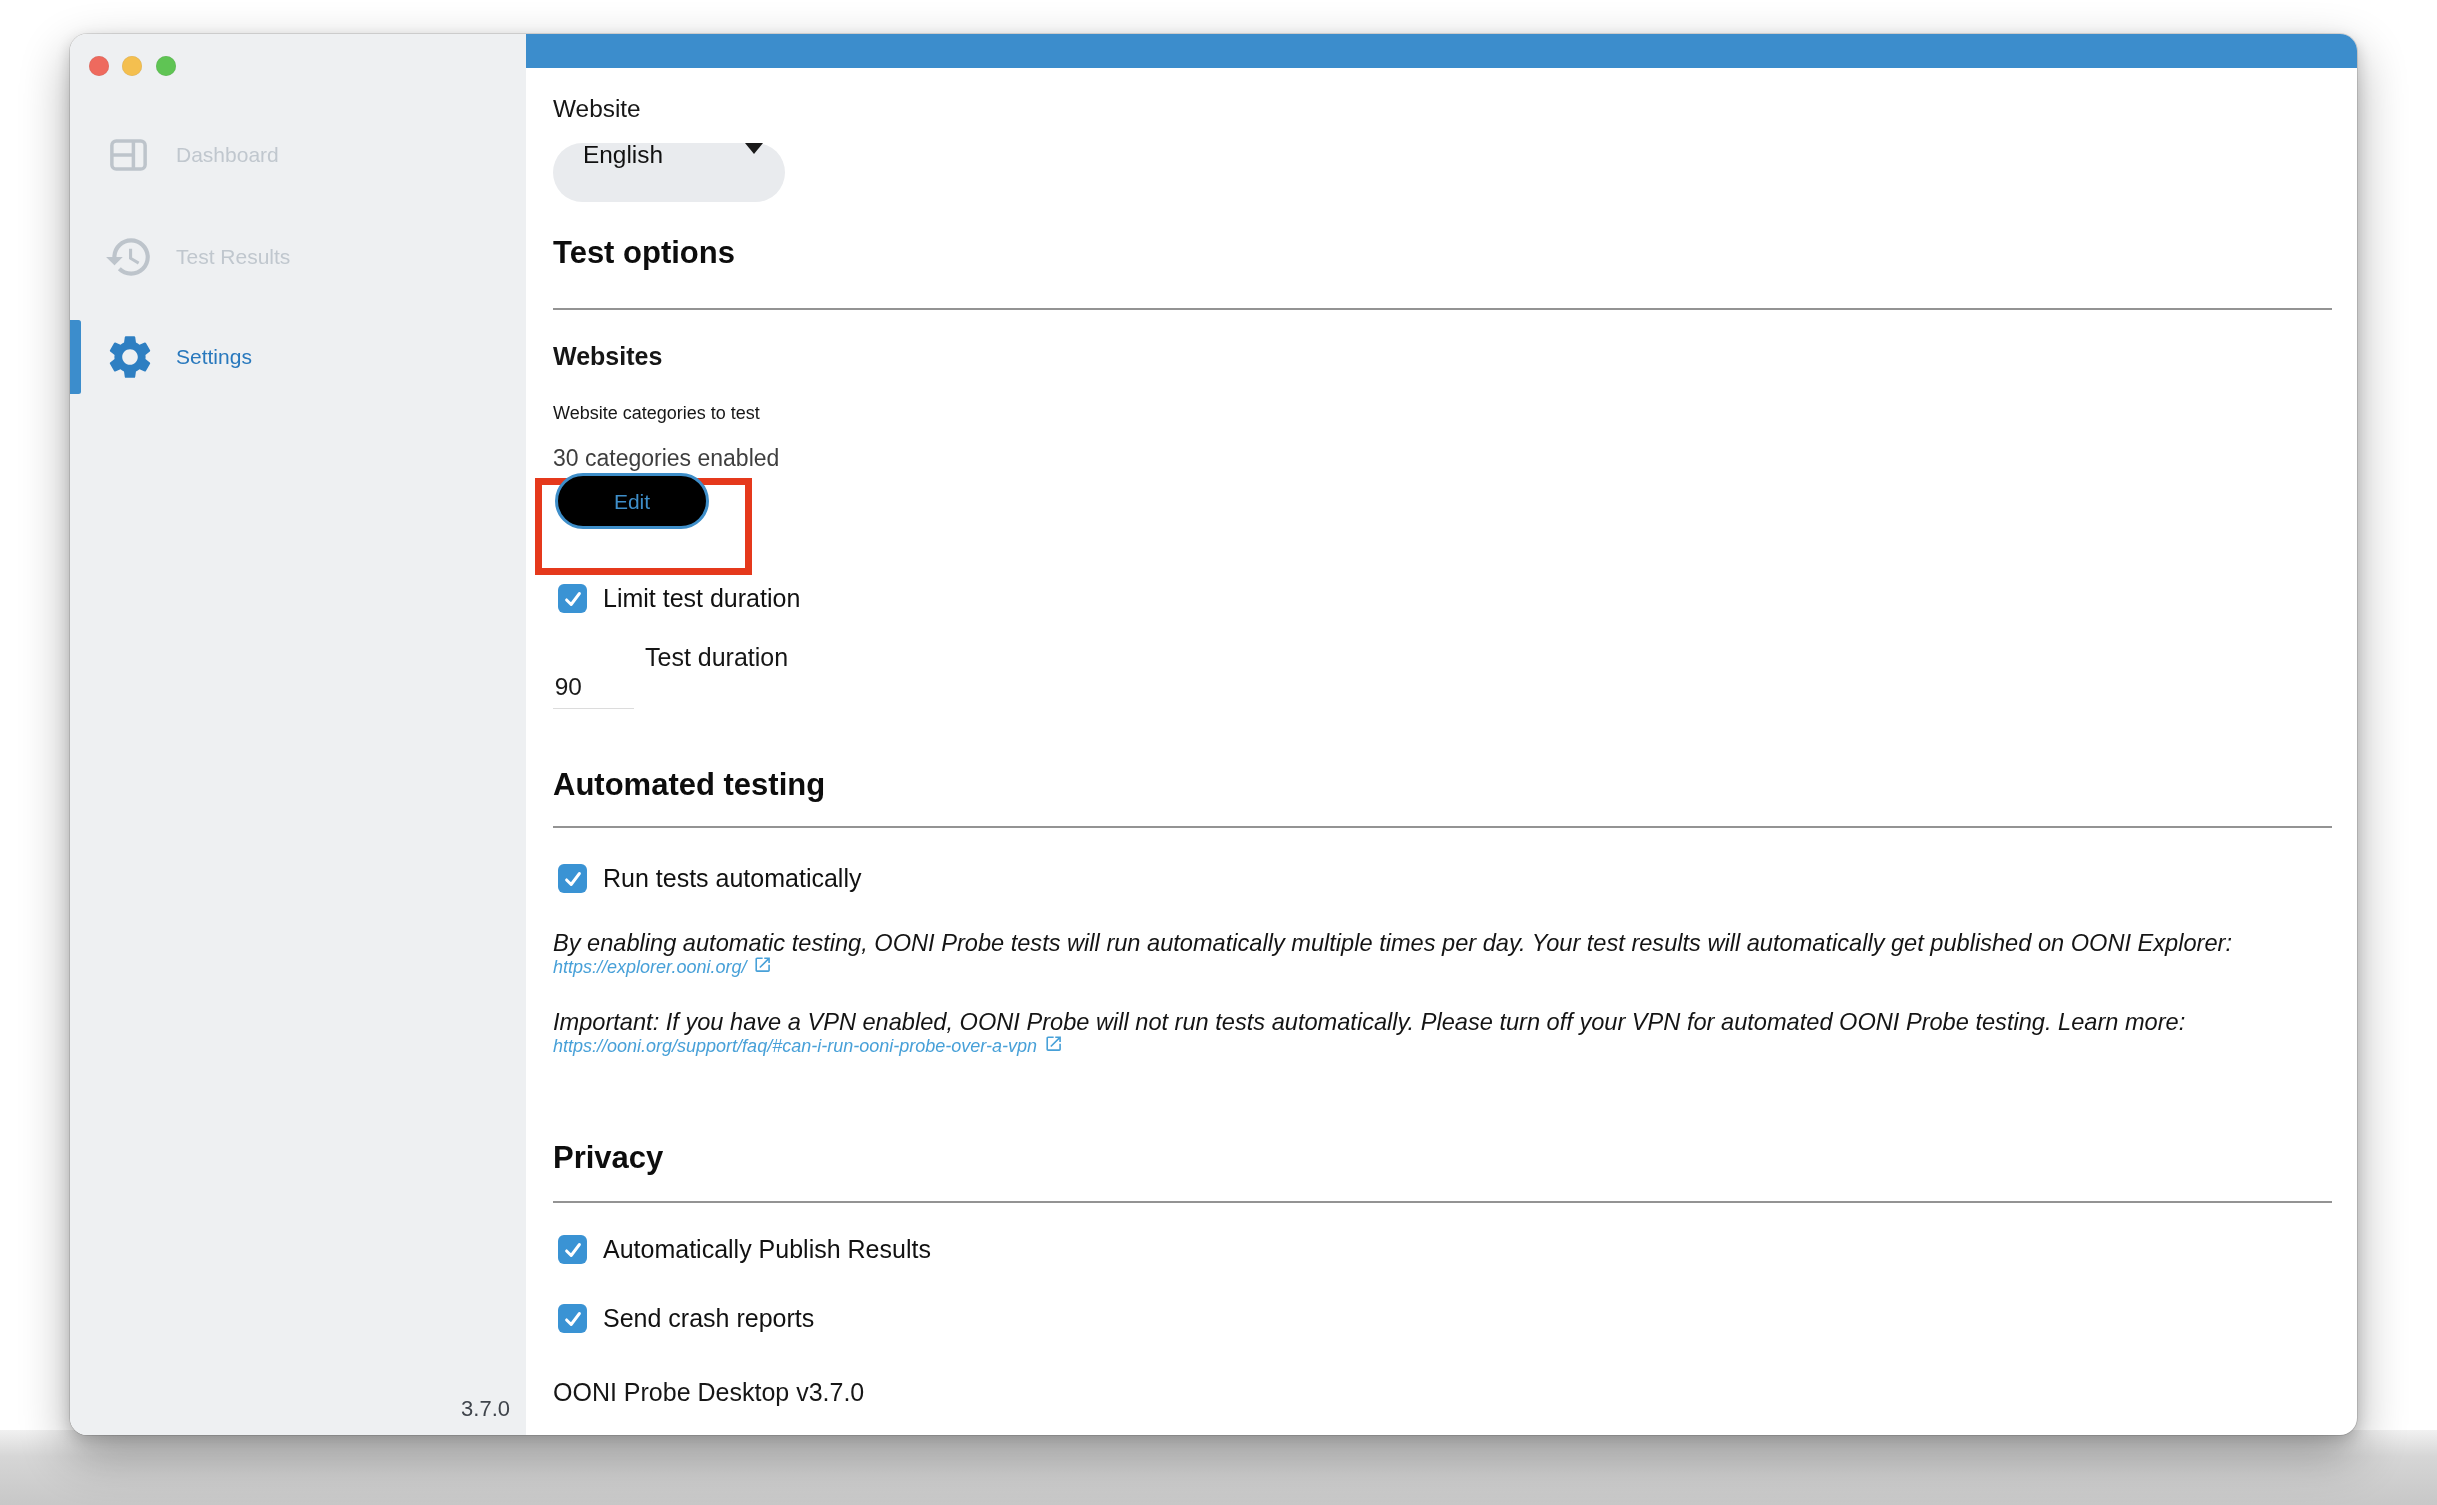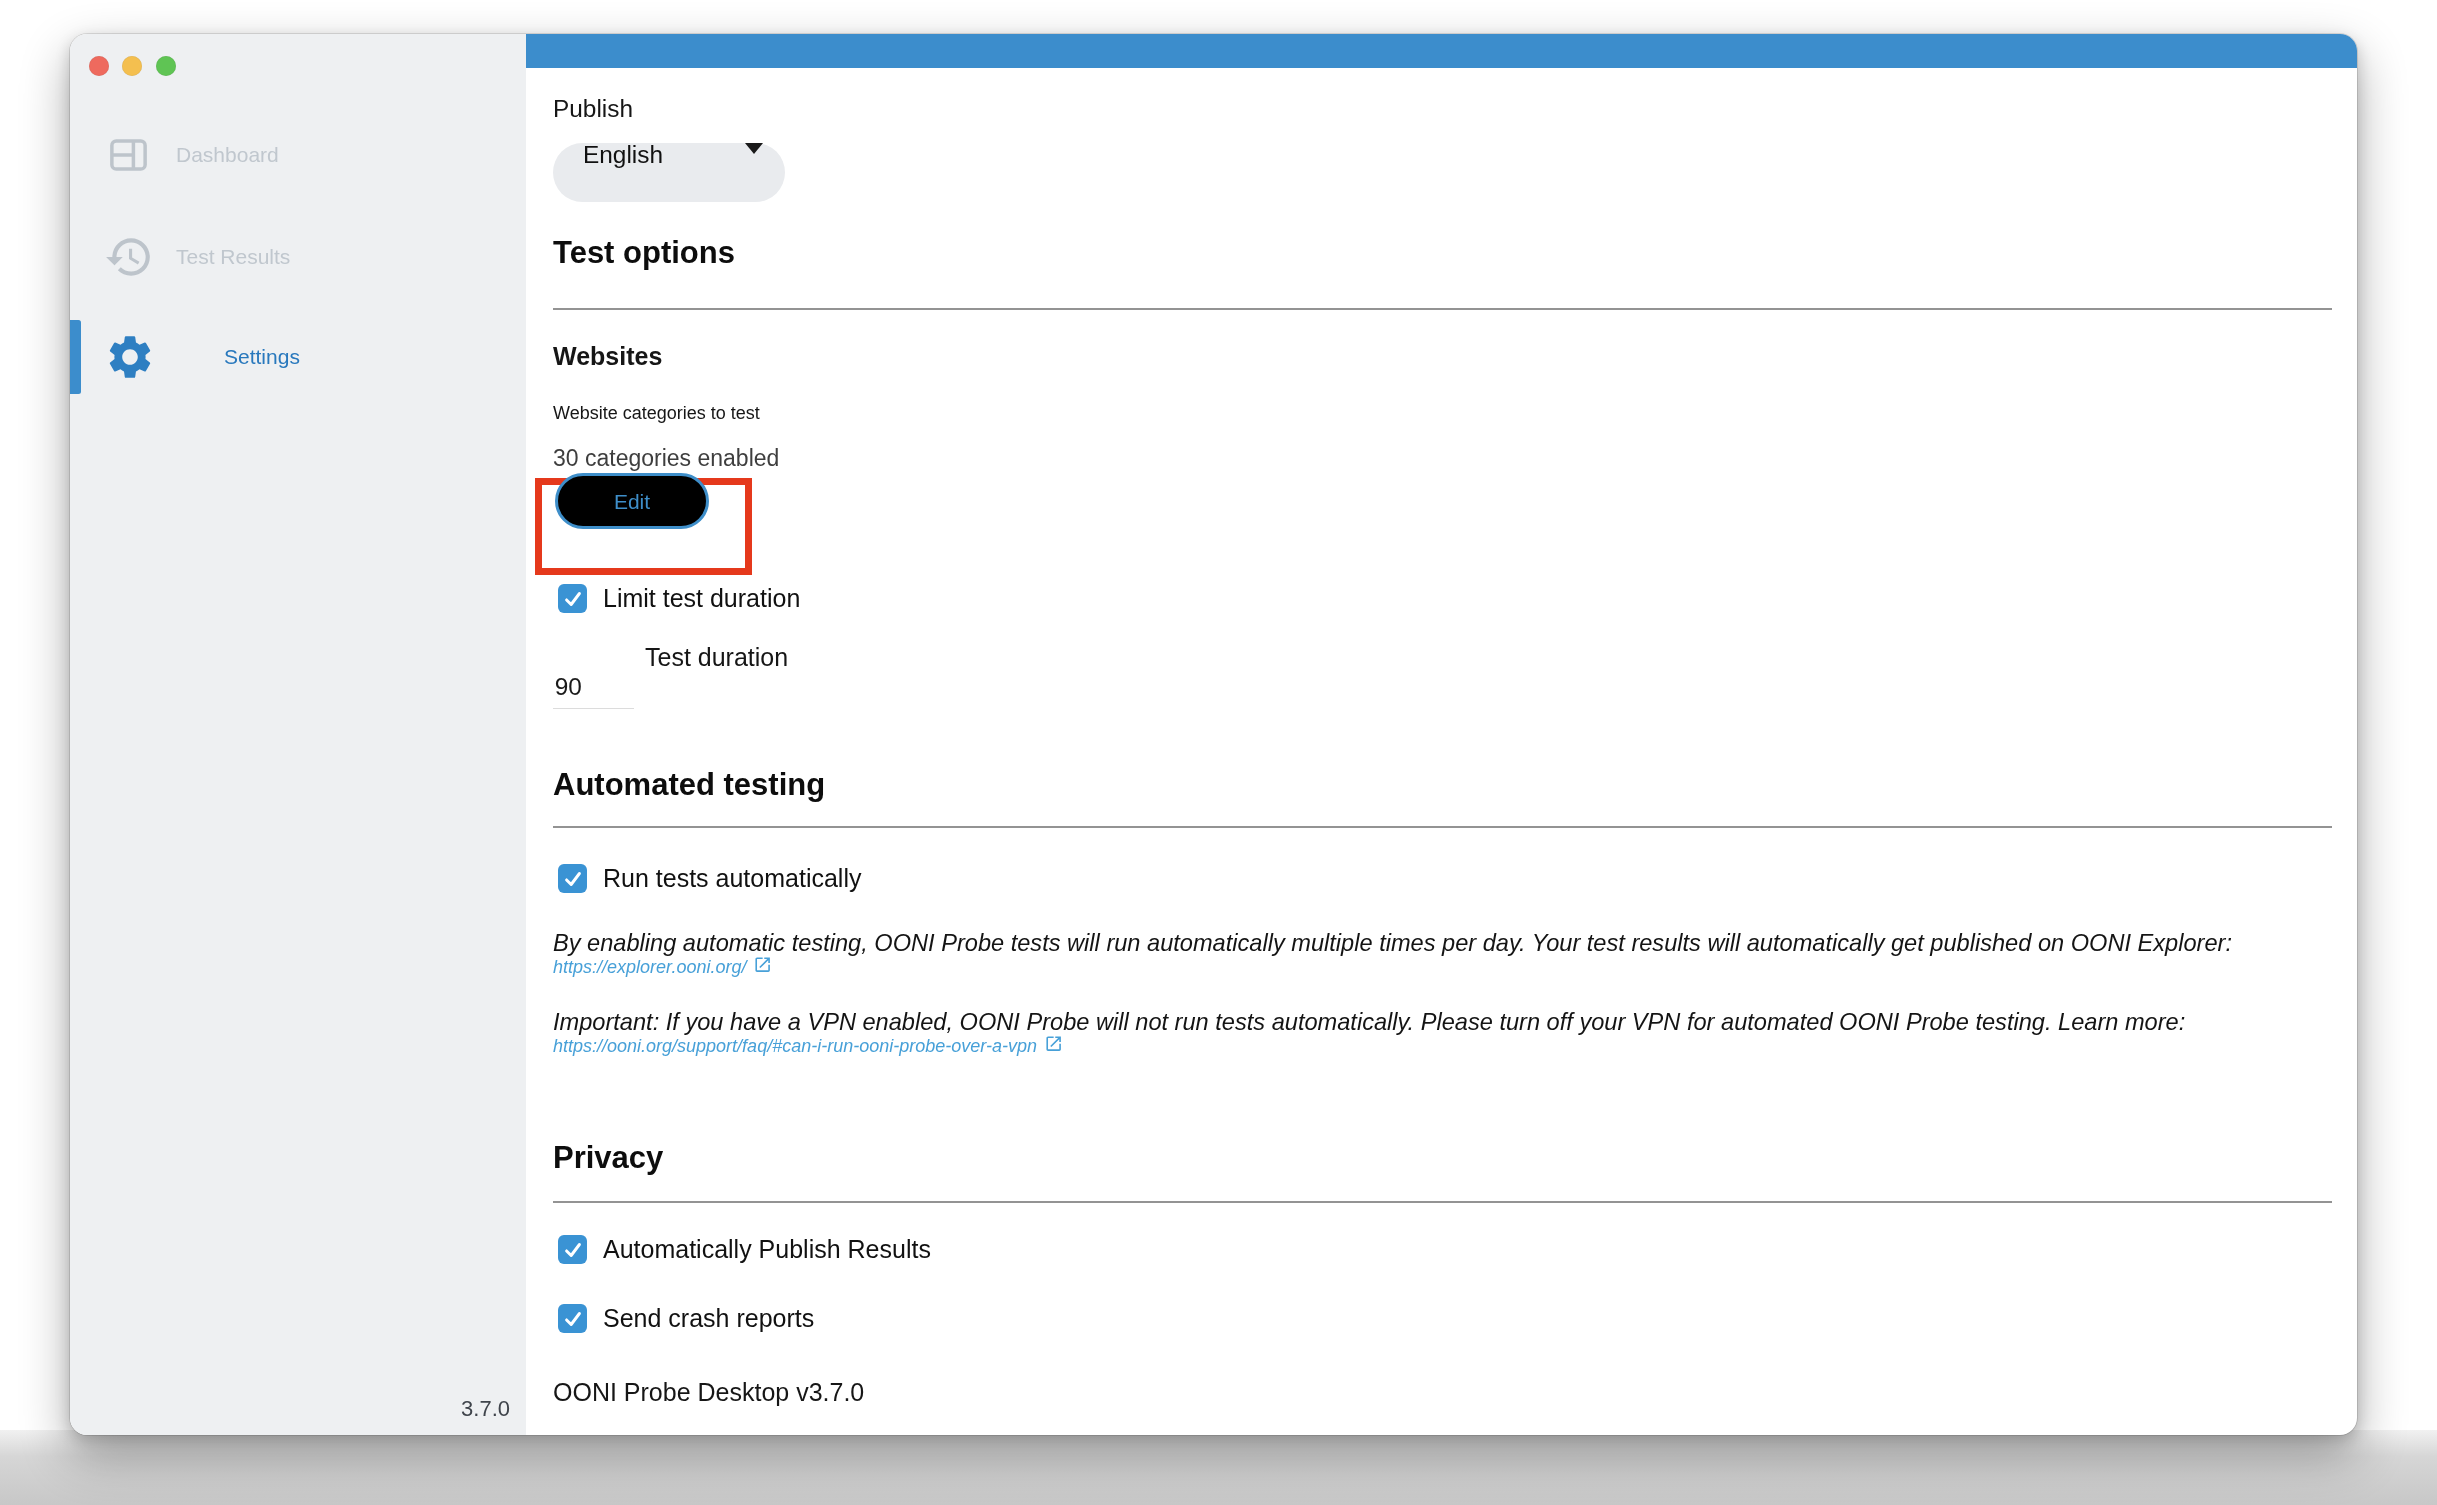--- a/index.html
+++ b/index.html
@@ -28,21 +28,21 @@
   .traffic{width:20px;height:20px;border-radius:50%;top:22px;box-shadow:inset 0 0 0.8px rgba(0,0,0,.25);}
   .t-red{left:18.5px;background:#ee6a5e;}
   .t-yellow{left:52px;background:#f4bf4f;}
   .t-green{left:86px;background:#5fc454;}
   .nav-row{
     left:0;width:456px;height:47px;display:flex;align-items:center;
     padding-left:34px;box-sizing:border-box;cursor:default;
   }
   .nav-icon{width:72px;display:flex;align-items:center;justify-content:flex-start;}
   .nav-label{font-size:21px;color:#c0c7ce;line-height:1;}
-  .nav-label.active{color:#2878bd;font-weight:500;margin-left:48px;}
+  .nav-label.active{color:#2878bd;font-weight:500;}
   .indicator{left:0;top:286px;width:11px;height:74px;background:#3c8dcc;border-radius:0 2.5px 2.5px 0;}
   .logo-row{left:50px;top:1280px;height:81px;display:flex;align-items:center;gap:15px;}
   .brand{font-family:"Liberation Serif",serif;font-weight:700;font-size:56px;color:#b2b9c1;letter-spacing:1.7px;line-height:1;}
   .brand-sep{width:3.4px;height:56px;background:#b2b9c1;}
   .product{font-size:52px;font-weight:300;color:#b8bfc7;line-height:1;}
   .logo-version{left:50px;top:1364px;width:390px;text-align:right;font-size:22px;color:#3f444b;line-height:1;}
   .main{left:0;top:0;width:2287px;height:1401px;}
   .txt{line-height:1;color:#161616;}
   .h1{font-size:31px;font-weight:700;color:#0d0d0d;line-height:1;}
   .divider{width:1779px;height:1.7px;background:#939393;}
@@ -119,21 +119,21 @@
         <span class="nav-label active">Settings</span>
       </div>
 
       <div class="abs logo-version">3.7.0</div>
     </aside>
 
     <div class="abs topbar"></div>
 
     <main class="abs main">
 
-      <div class="abs txt" style="left:483px;top:63px;font-size:24.4px;">Publish</div>
+      <div class="abs txt" style="left:483px;top:63px;font-size:24.4px;">Website</div>
 
       <div class="abs select">
         <span class="select-value">English</span>
         <span class="caret"></span>
       </div>
 
       <div class="abs h1" style="left:483px;top:203px;">Test options</div>
       <div class="abs divider" style="left:483px;top:274px;"></div>
 
       <div class="abs txt" style="left:483px;top:310px;font-size:25px;font-weight:700;">Websites</div>

